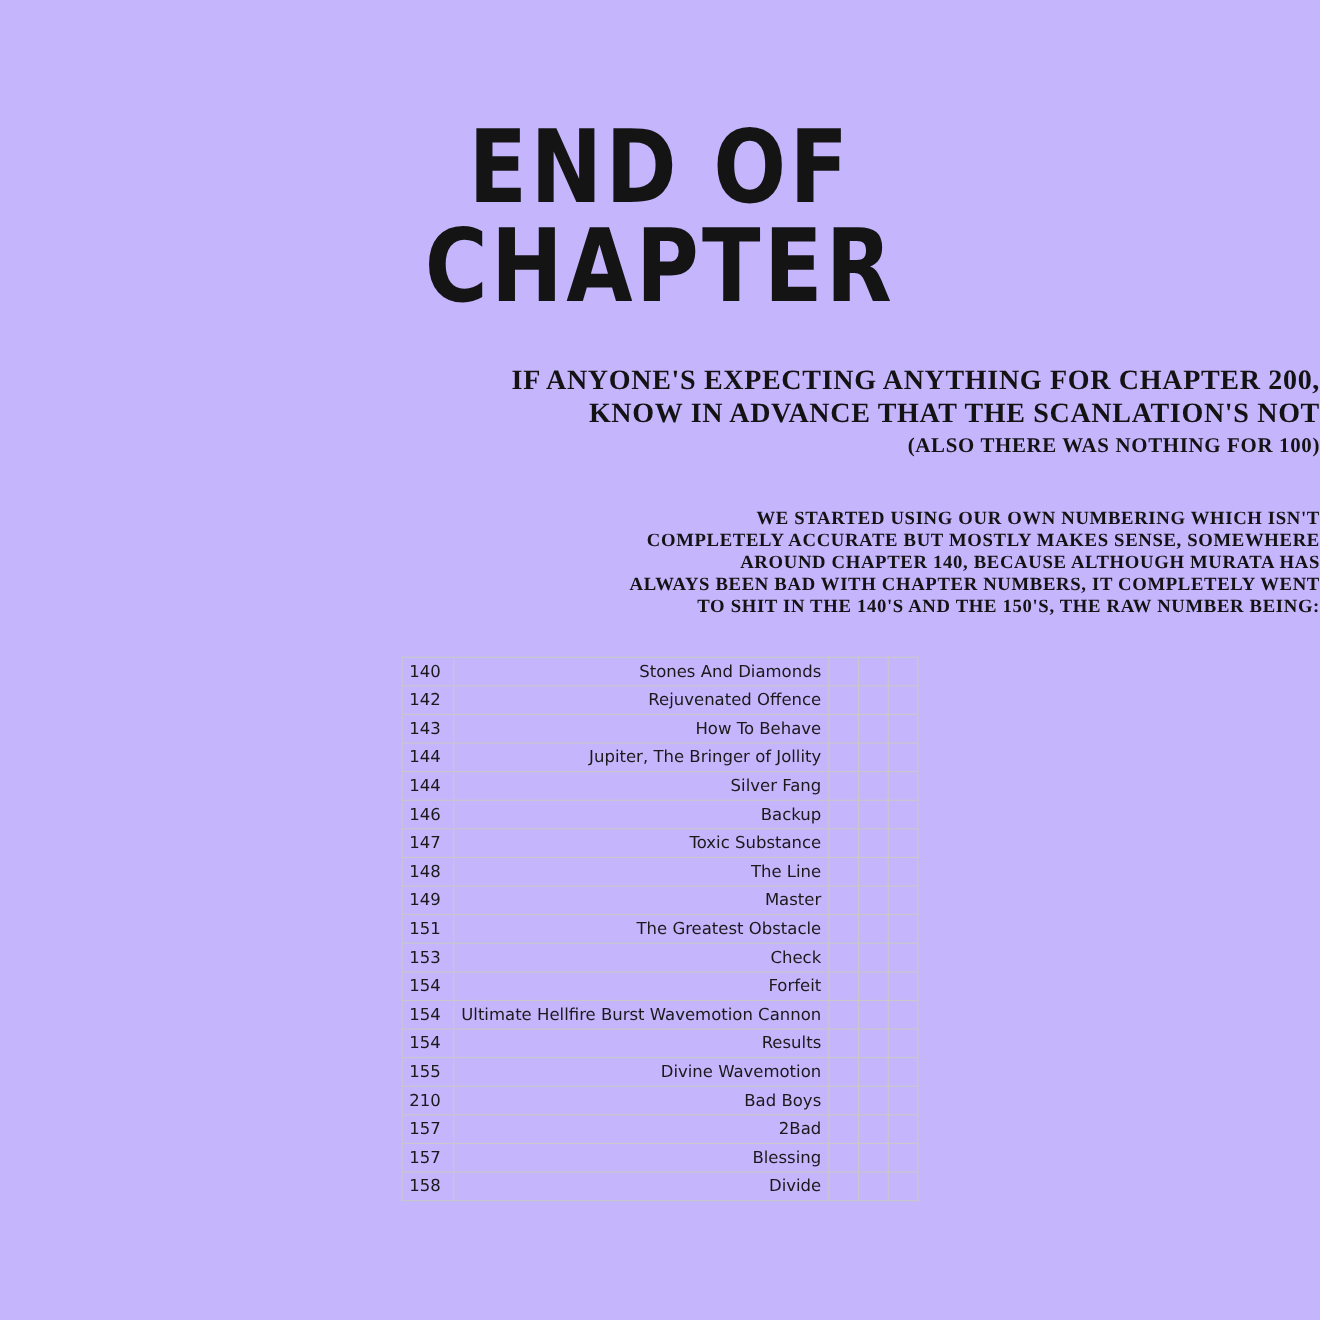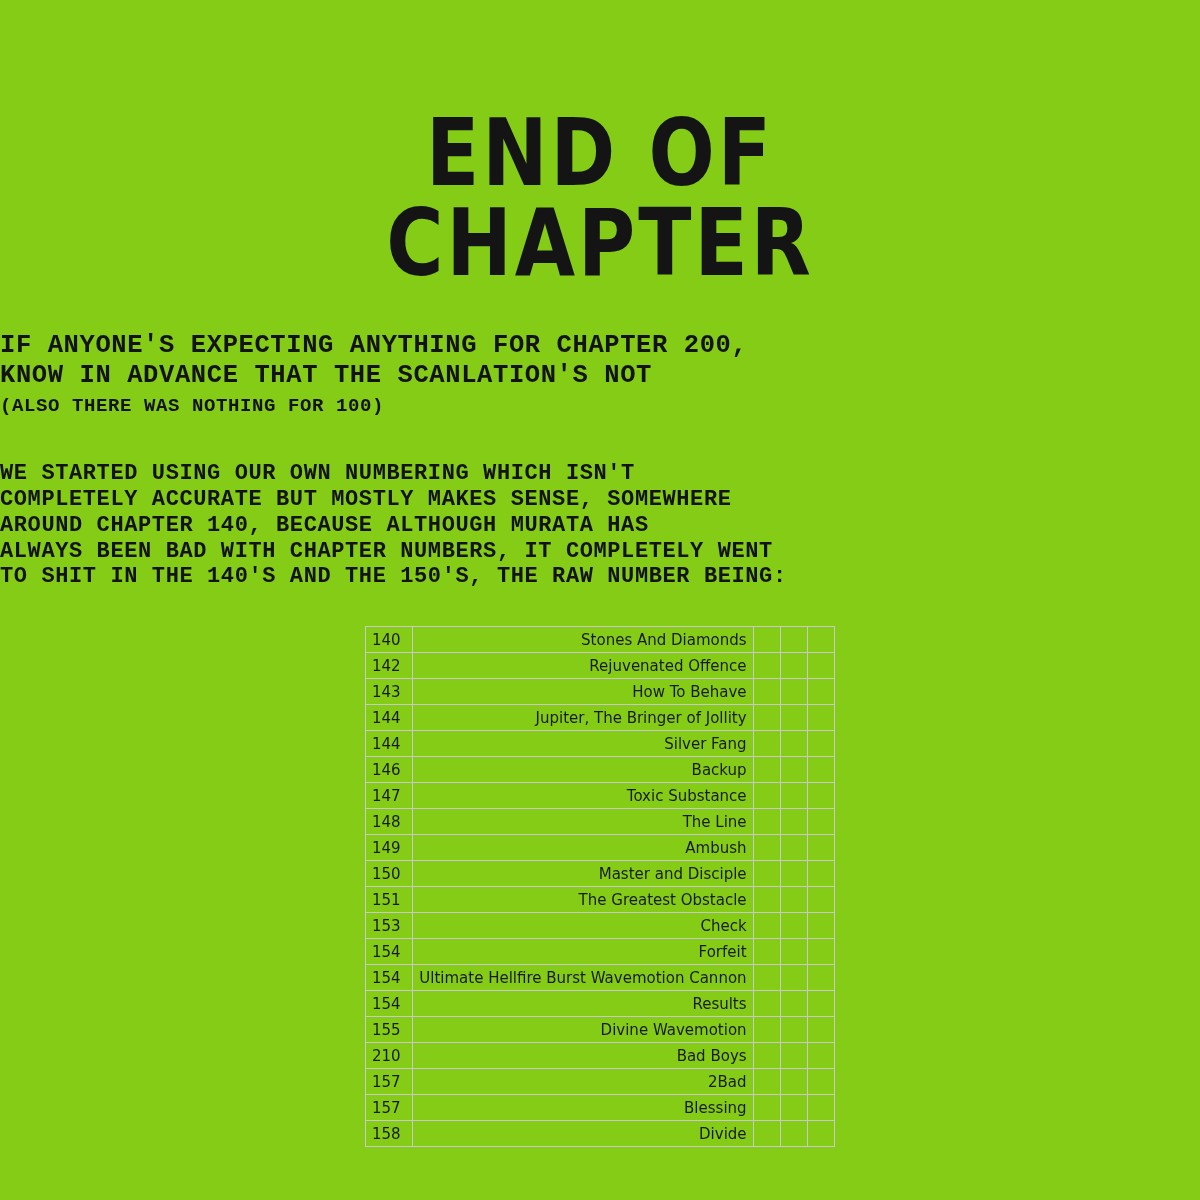--- a/index.html
+++ b/index.html
@@ -11,21 +11,21 @@
     width: 1200px;
     height: 1200px;
     overflow: hidden;
     font-family: "DejaVu Sans", sans-serif;
     color: #111111;
   }
   .page {
     width: 1200px;
     height: 1200px;
     position: relative;
-    background: #84cc16;
+    background: #c4b5fd;
   }
 
   
   .heading {
     text-align: center;
     padding-top: 92px;
     font-family: "DejaVu Sans", sans-serif;
     font-weight: 700;
     font-size: 78px;
     line-height: 0.98;
@@ -33,40 +33,40 @@
     color: #141414;
     text-transform: uppercase;
     transform: scaleY(1.18);
     transform-origin: top center;
   }
   .heading .line1 { display: block; }
   .heading .line2 { display: block; }
 
   
   .para {
-    text-align: left;
-    font-family: Liberation Mono, monospace;
+    text-align: right;
+    font-family: Liberation Serif, serif;
     font-weight: 700;
     color: #131313;
     text-transform: uppercase;
     letter-spacing: 0.6px;
   }
   .para-1 {
     margin-top: 86px;
     font-size: 25.5px;
     line-height: 1.17;
   }
   .para-1-sub {
     margin-top: 4px;
     font-size: 19px;
     line-height: 1.2;
   }
   .para-2 {
     margin-top: 44px;
-    font-size: 22px;
+    font-size: 17px;
     line-height: 1.17;
   }
 
   
   .table-wrap {
     margin: 36px auto 0 auto;
     width: 470px;
   }
   table.chapters {
     border-collapse: collapse;
@@ -174,28 +174,21 @@
           </tr>
           <tr>
             <td class="num">148</td>
             <td class="title">The Line</td>
             <td class="blank-a"></td>
             <td class="blank-b"></td>
             <td class="blank-c"></td>
           </tr>
           <tr>
             <td class="num">149</td>
-            <td class="title">Ambush</td>
-            <td class="blank-a"></td>
-            <td class="blank-b"></td>
-            <td class="blank-c"></td>
-          </tr>
-          <tr>
-            <td class="num">150</td>
-            <td class="title">Master and Disciple</td>
+            <td class="title">Master</td>
             <td class="blank-a"></td>
             <td class="blank-b"></td>
             <td class="blank-c"></td>
           </tr>
           <tr>
             <td class="num">151</td>
             <td class="title">The Greatest Obstacle</td>
             <td class="blank-a"></td>
             <td class="blank-b"></td>
             <td class="blank-c"></td>

